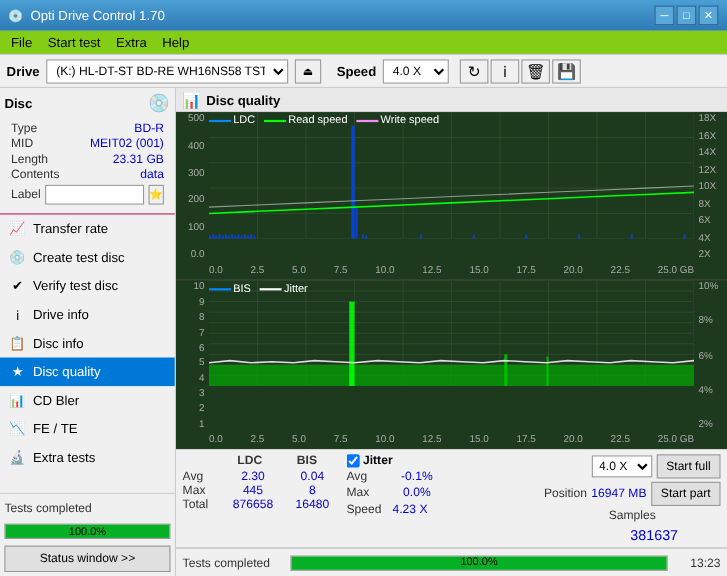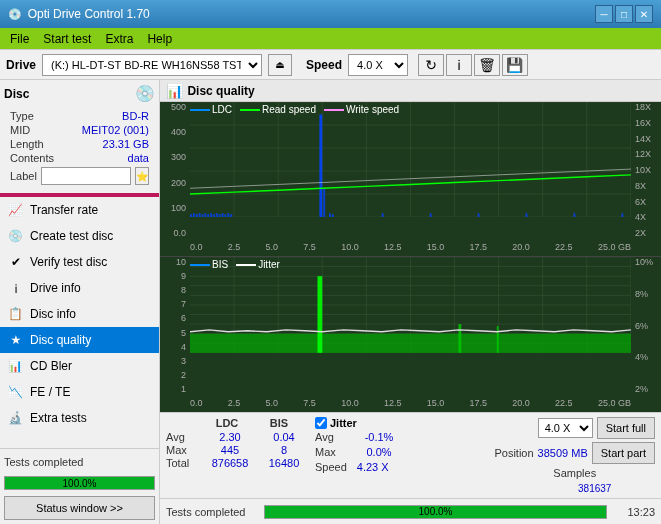--- a/index.html
+++ b/index.html
@@ -26,21 +26,21 @@
     .drive-action-btns { display: flex; gap: 2px; margin-left: 4px; }
     .action-btn { width: 26px; height: 22px; background: #f0f0f0; border: 1px solid #999; display: flex; align-items: center; justify-content: center; cursor: pointer; font-size: 14px; }
 
     
     .main-content { display: flex; height: calc(524px - 28px - 22px - 30px); }
     
     
     .sidebar { width: 160px; background: #f0f0f0; border-right: 1px solid #ccc; display: flex; flex-direction: column; overflow: hidden; }
     
     
-    .disc-section { padding: 4px; border-bottom: 4px solid #be185d; }
+    .disc-section { padding: 4px; border-bottom: 1px solid #be185d; }
     .disc-header { display: flex; align-items: center; justify-content: space-between; margin-bottom: 4px; }
     .disc-title { font-weight: bold; font-size: 12px; }
     .disc-icon { font-size: 16px; }
     .disc-info-row { display: flex; justify-content: space-between; padding: 1px 2px; }
     .disc-info-label { color: #333; font-size: 11px; }
     .disc-info-value { color: #0000cc; font-size: 11px; }
     .disc-label-row { display: flex; align-items: center; gap: 4px; padding: 2px; }
     .disc-label-input { width: 90px; height: 18px; border: 1px solid #999; background: white; font-size: 10px; padding: 0 2px; }
     .disc-label-btn { width: 18px; height: 18px; background: #f0f0f0; border: 1px solid #999; display: flex; align-items: center; justify-content: center; cursor: pointer; font-size: 10px; }
     
@@ -484,26 +484,26 @@
 
         <div style="display:flex; flex-direction:column; gap:3px; margin-left:auto;">
           <div style="display:flex; align-items:center; gap:4px; justify-content:flex-end;">
             <select class="speed-select-small">
               <option>4.0 X</option>
             </select>
             <button class="start-btn">Start full</button>
           </div>
           <div style="display:flex; align-items:center; gap:4px;">
             <span style="font-size:11px;color:#333;">Position</span>
-            <span style="font-size:11px;color:#0000cc;">38509 MB</span>
+            <span style="font-size:11px;color:#0000cc;">16947 MB</span>
             <button class="start-btn">Start part</button>
           </div>
           <div style="display:flex; align-items:center; gap:4px;flex-direction:column;">
             <span style="font-size:11px;color:#333;">Samples</span>
-            <span style="font-size:10px;color:#0000cc;margin-left:40px;">381637</span>
+            <span style="font-size:13px;color:#0000cc;margin-left:40px;">381637</span>
           </div>
         </div>
       </div>
     </div>
 
     <div class="status-bar" style="background:#f0f0f0; padding:0 6px;">
       <span class="status-text">Tests completed</span>
       <div class="progress-container" style="flex:1;">
         <div class="progress-fill"></div>
         <div class="progress-text">100.0%</div>

